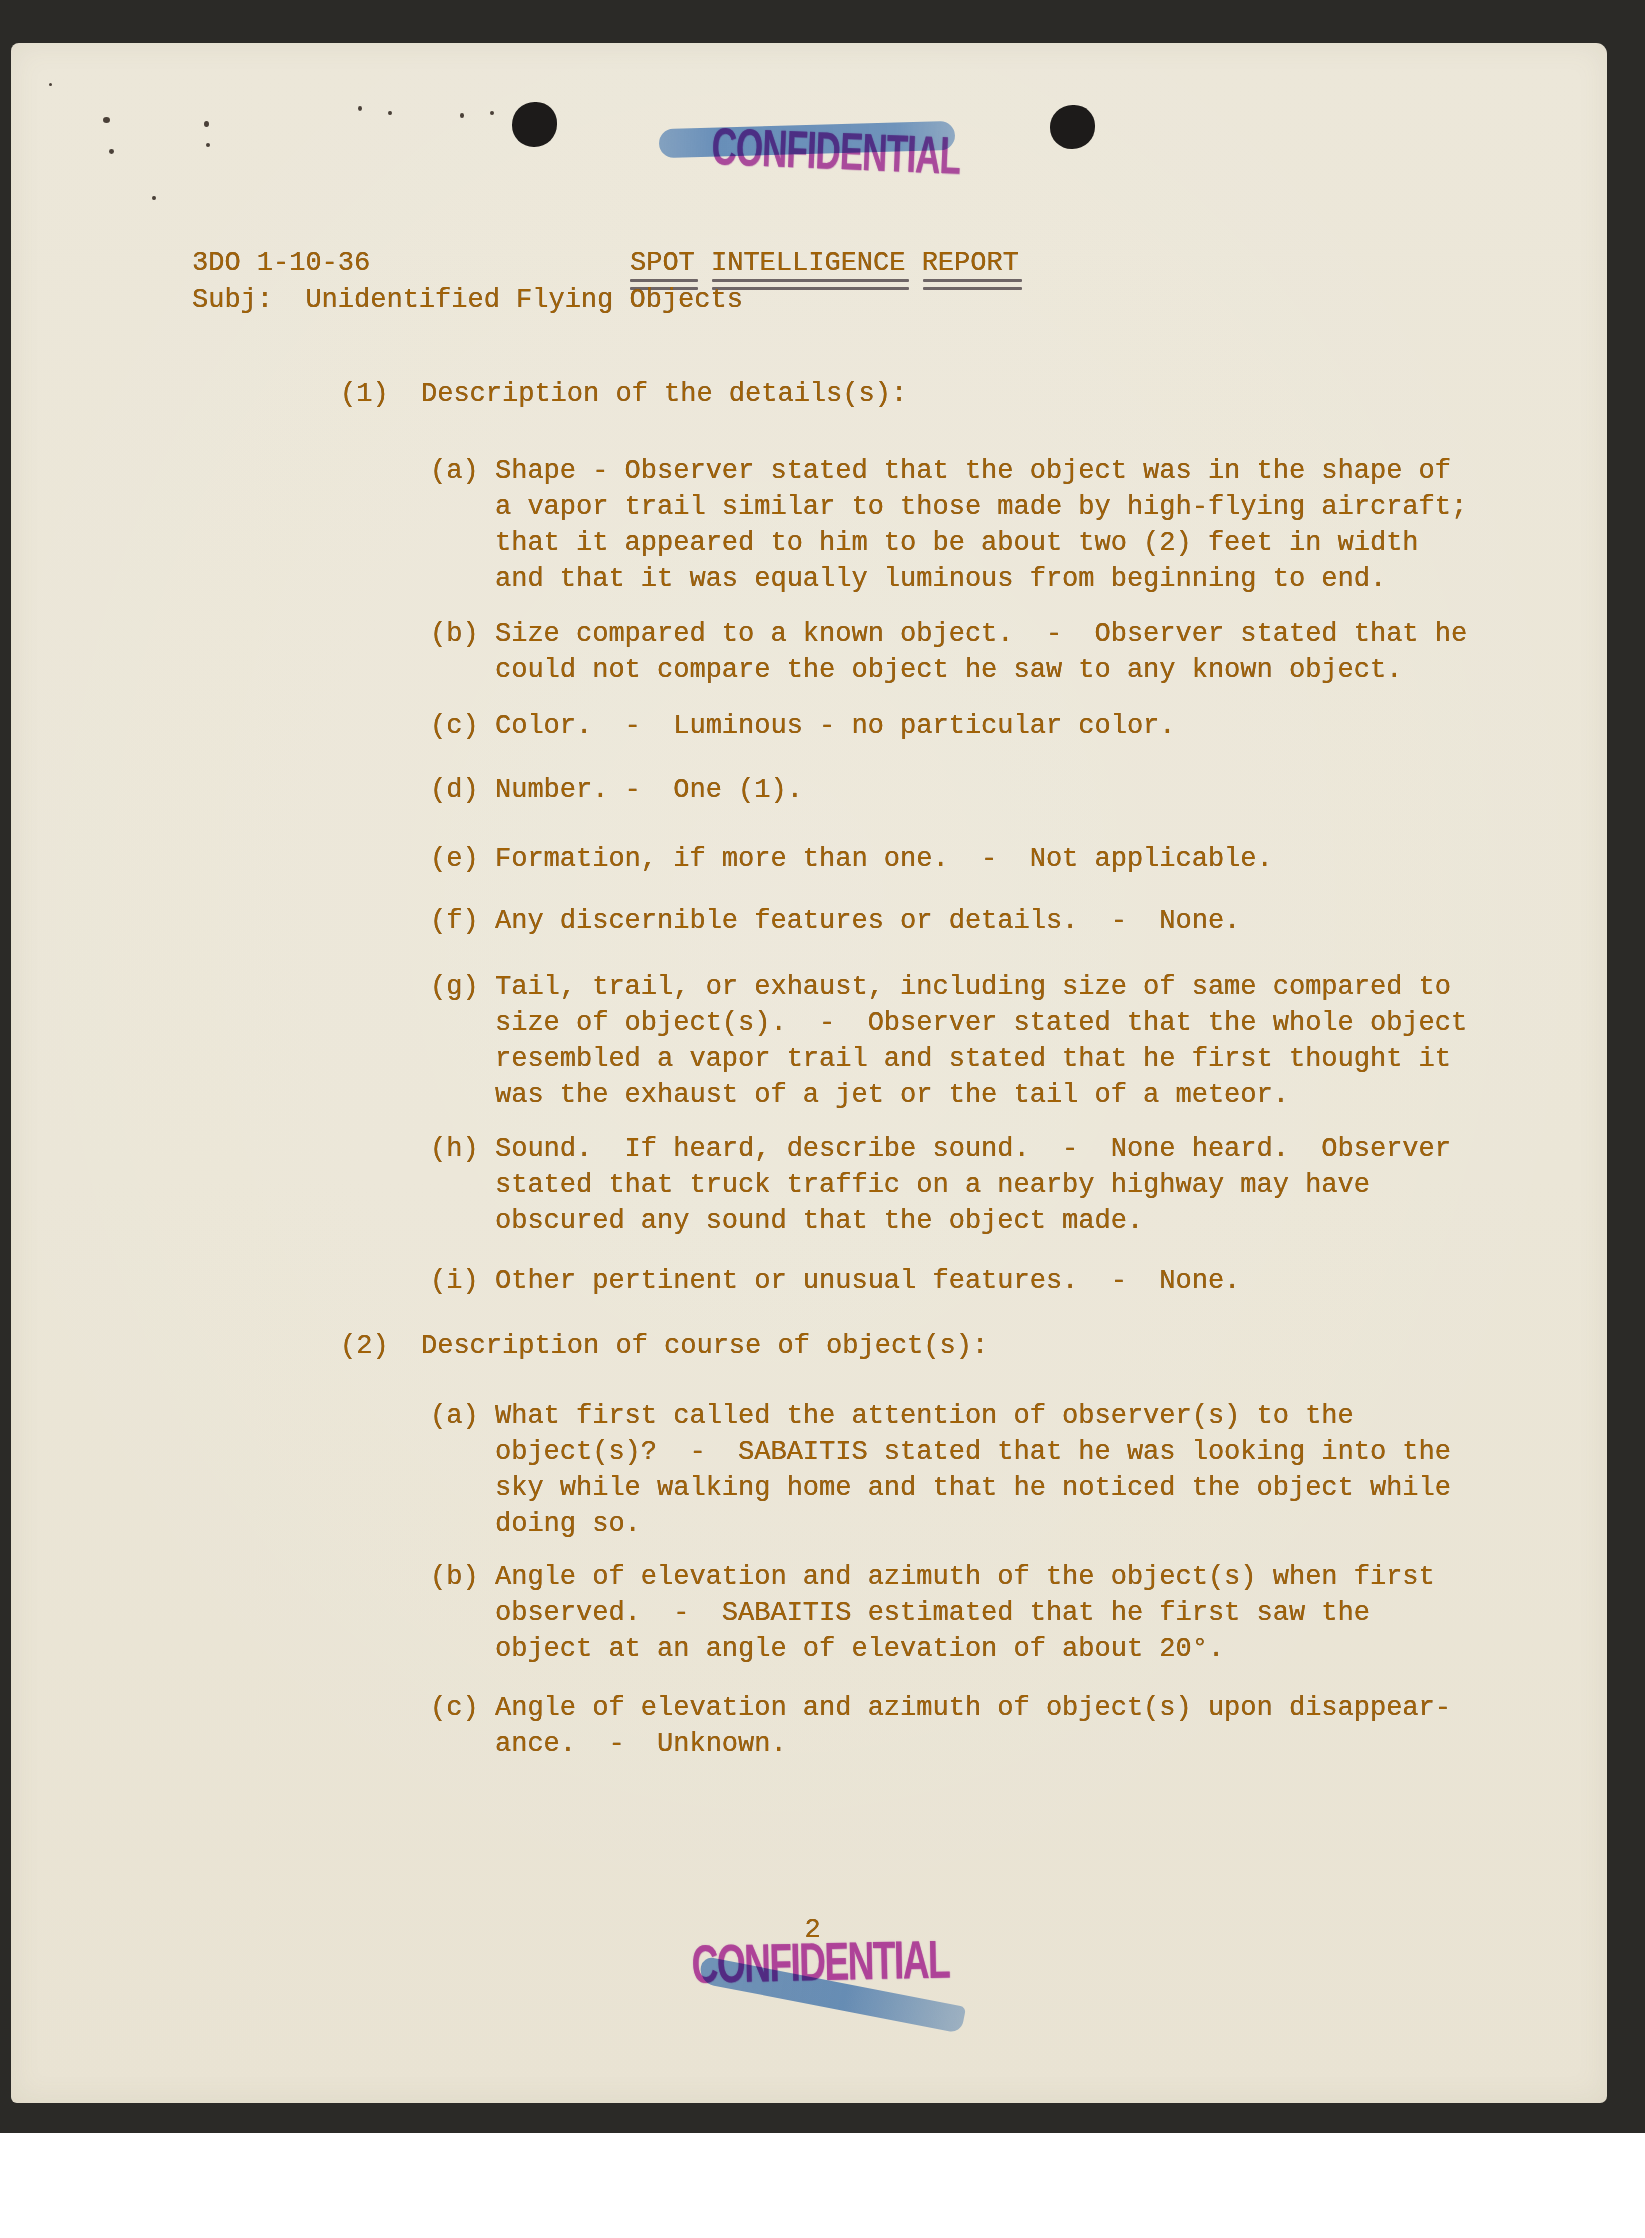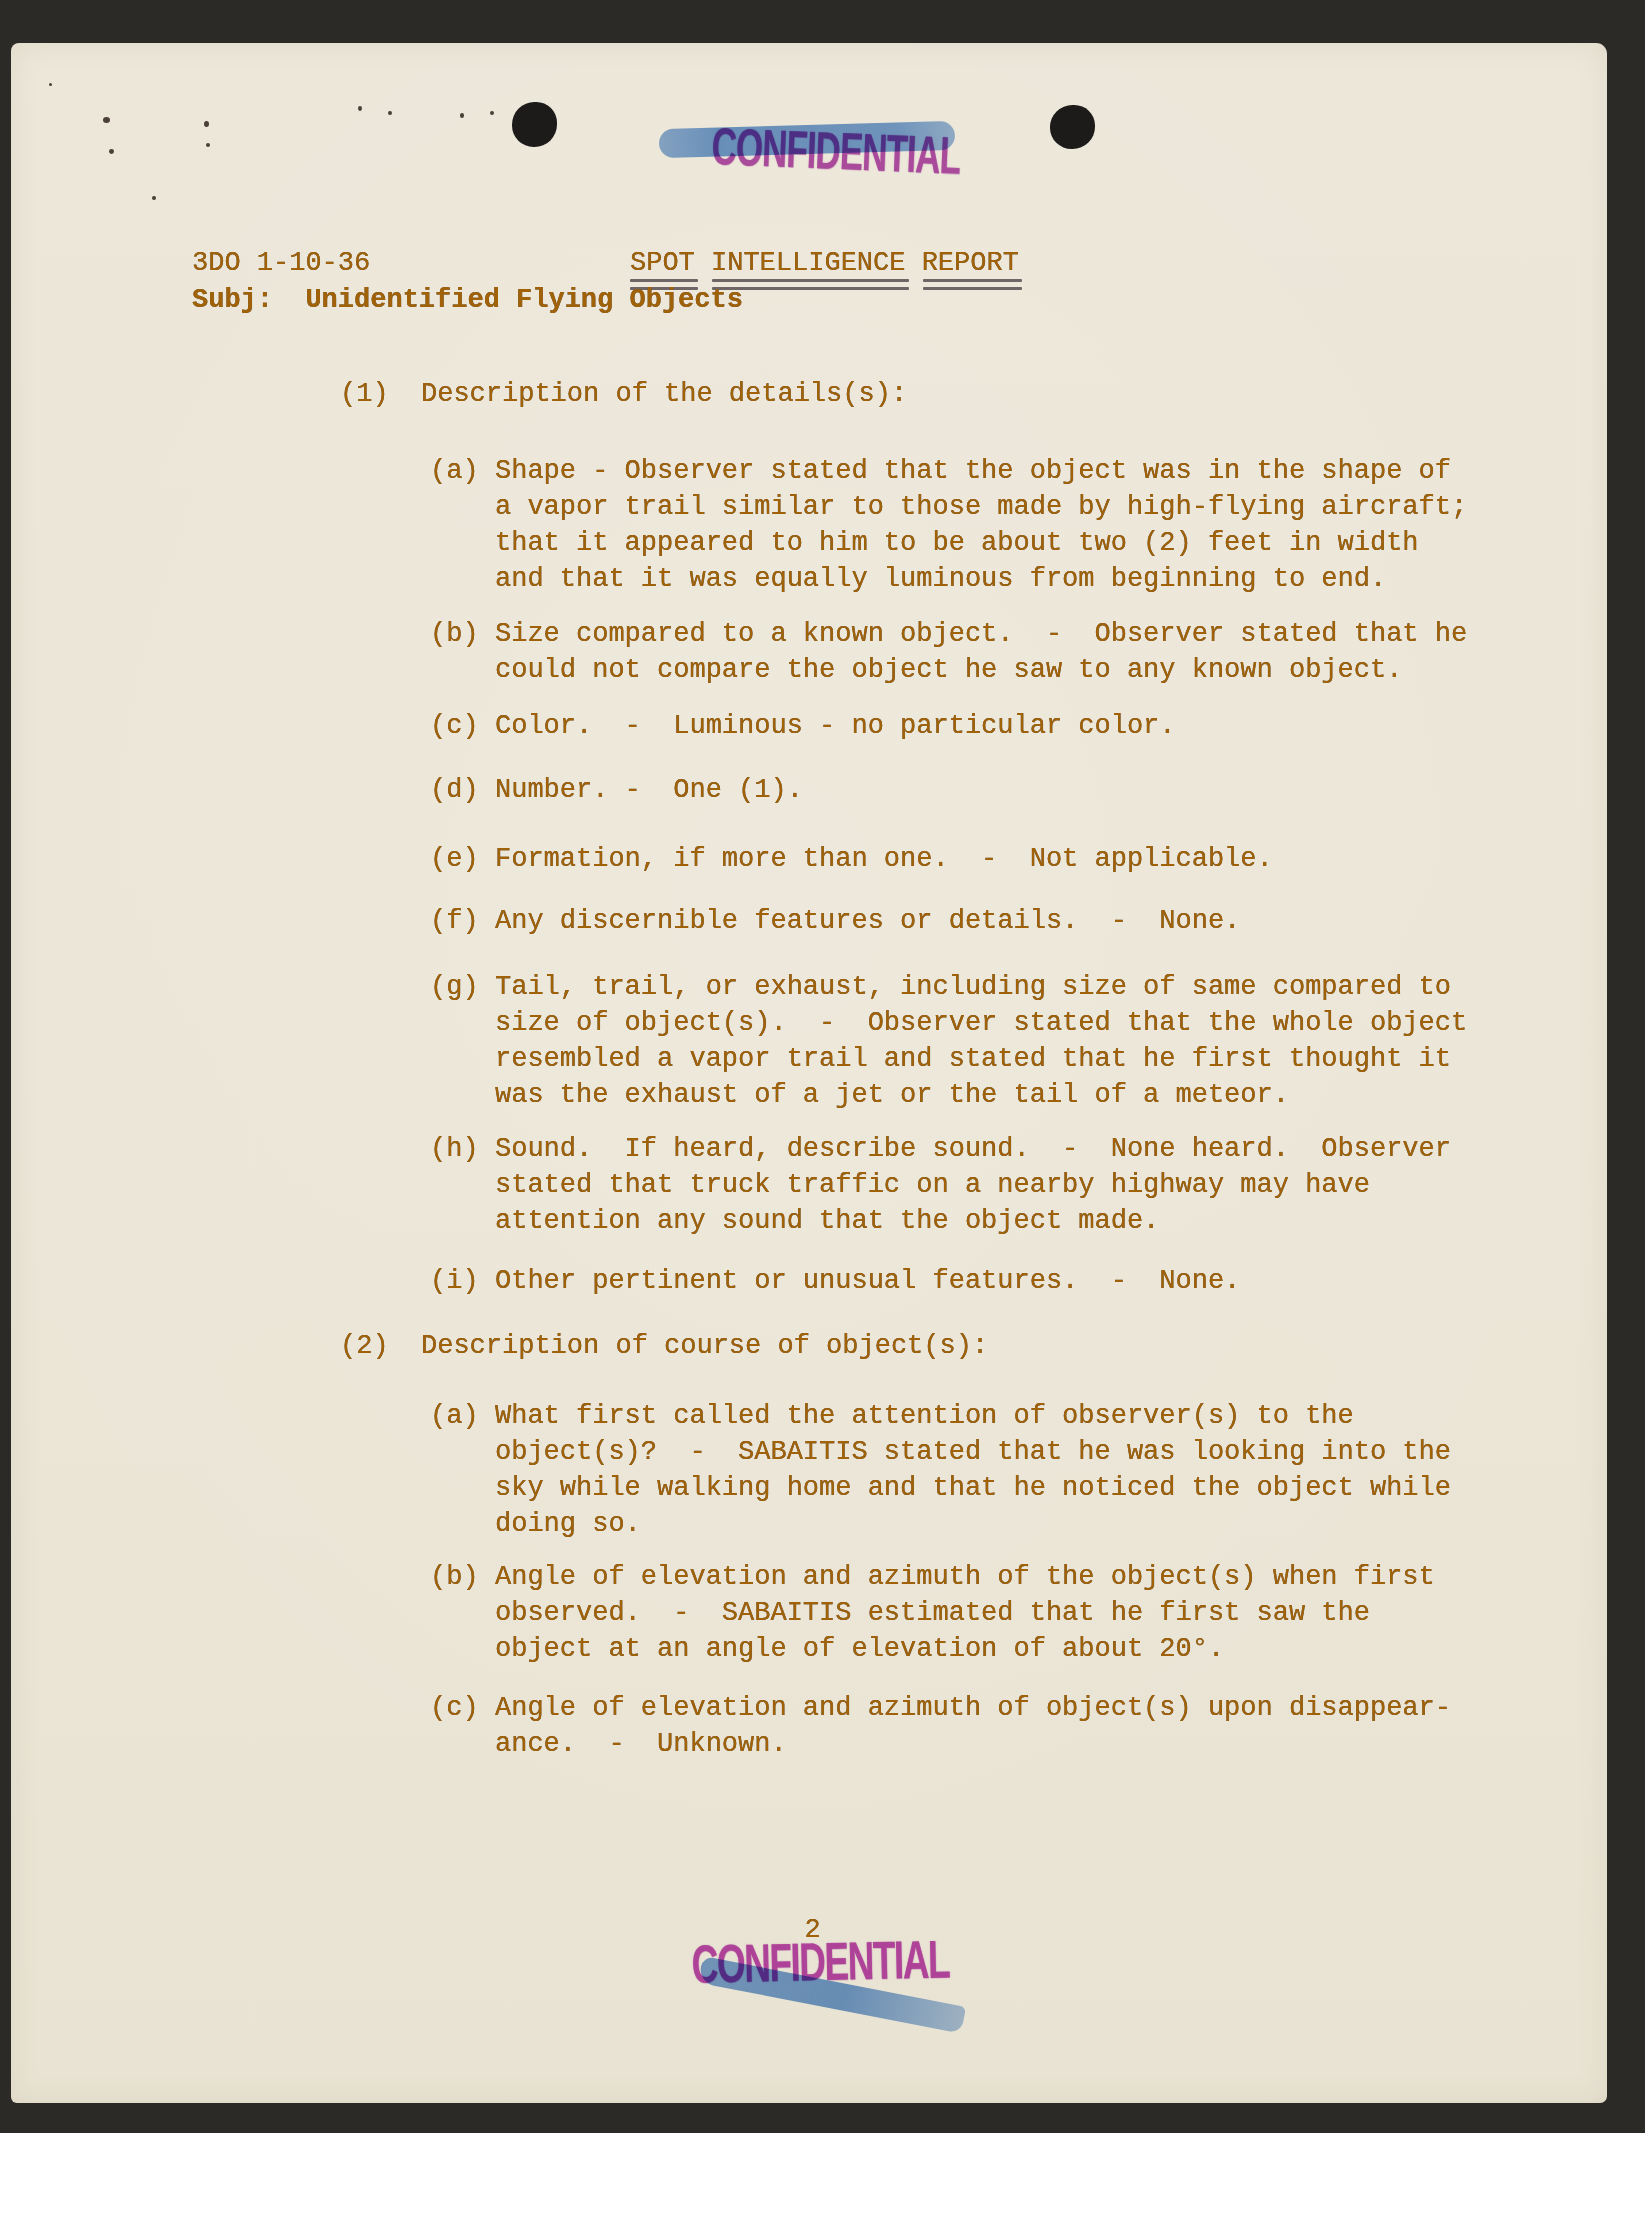--- a/index.html
+++ b/index.html
@@ -91,21 +91,21 @@
   <div class="hl hl-top"></div>
 
   <div class="tw" style="left:192px;top:245px;">3DO 1-10-36</div>
   <div class="tw" style="left:630px;top:245px;">SPOT INTELLIGENCE REPORT</div>
   <div class="ulbar" style="left:630px;top:279px;width:68px;"></div>
   <div class="ulbar" style="left:712px;top:279px;width:197px;"></div>
   <div class="ulbar" style="left:923px;top:279px;width:99px;"></div>
   <div class="ulbar" style="left:630px;top:287px;width:68px;"></div>
   <div class="ulbar" style="left:712px;top:287px;width:197px;"></div>
   <div class="ulbar" style="left:923px;top:287px;width:99px;"></div>
-  <div class="tw" style="left:192px;top:282px;font-weight:bold;">Subj:  Unidentified Flying Objects</div>
+  <div class="tw" style="left:192px;top:282px;">Subj:  Unidentified Flying Objects</div>
 
   <div class="tw row" style="left:340px;top:376px;">
     <span class="num">(1)</span>
     <span class="itext">Description of the details(s):</span>
   </div>
 
   <div class="tw row" style="left:430px;top:453px;">
     <span class="ilabel">(a)</span>
     <span class="itext">Shape - Observer stated that the object was in the shape of
 a vapor trail similar to those made by high-flying aircraft;
@@ -144,21 +144,21 @@
     <span class="itext">Tail, trail, or exhaust, including size of same compared to
 size of object(s).  -  Observer stated that the whole object
 resembled a vapor trail and stated that he first thought it
 was the exhaust of a jet or the tail of a meteor.</span>
   </div>
 
   <div class="tw row" style="left:430px;top:1131px;">
     <span class="ilabel">(h)</span>
     <span class="itext">Sound.  If heard, describe sound.  -  None heard.  Observer
 stated that truck traffic on a nearby highway may have
-attention any sound that the object made.</span>
+obscured any sound that the object made.</span>
   </div>
 
   <div class="tw row" style="left:430px;top:1263px;">
     <span class="ilabel">(i)</span>
     <span class="itext">Other pertinent or unusual features.  -  None.</span>
   </div>
 
   <div class="tw row" style="left:340px;top:1328px;">
     <span class="num">(2)</span>
     <span class="itext">Description of course of object(s):</span>

